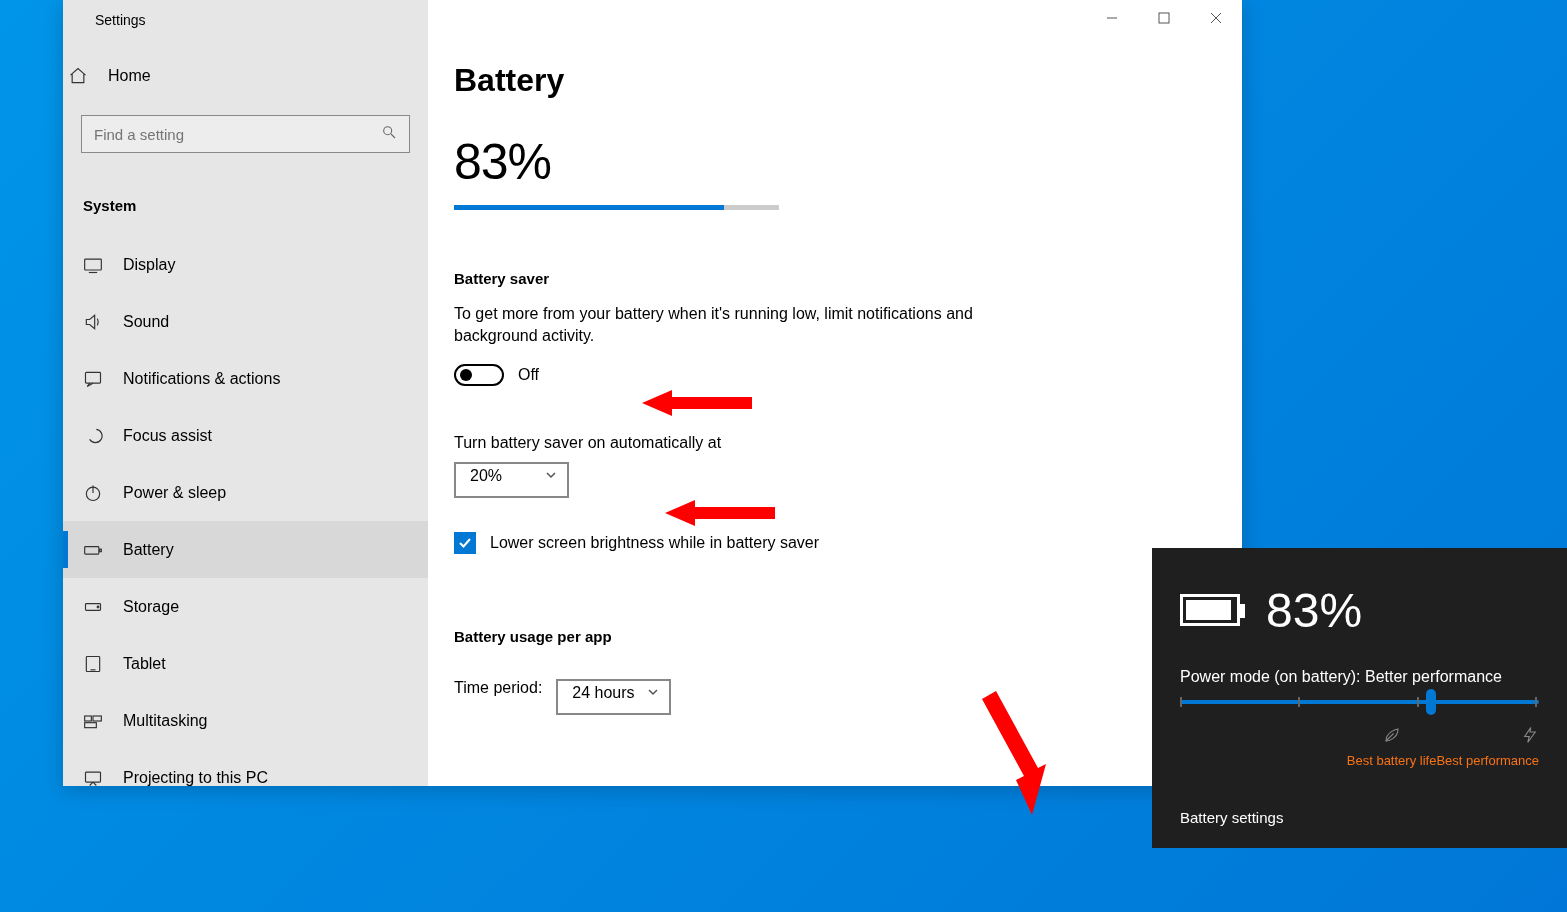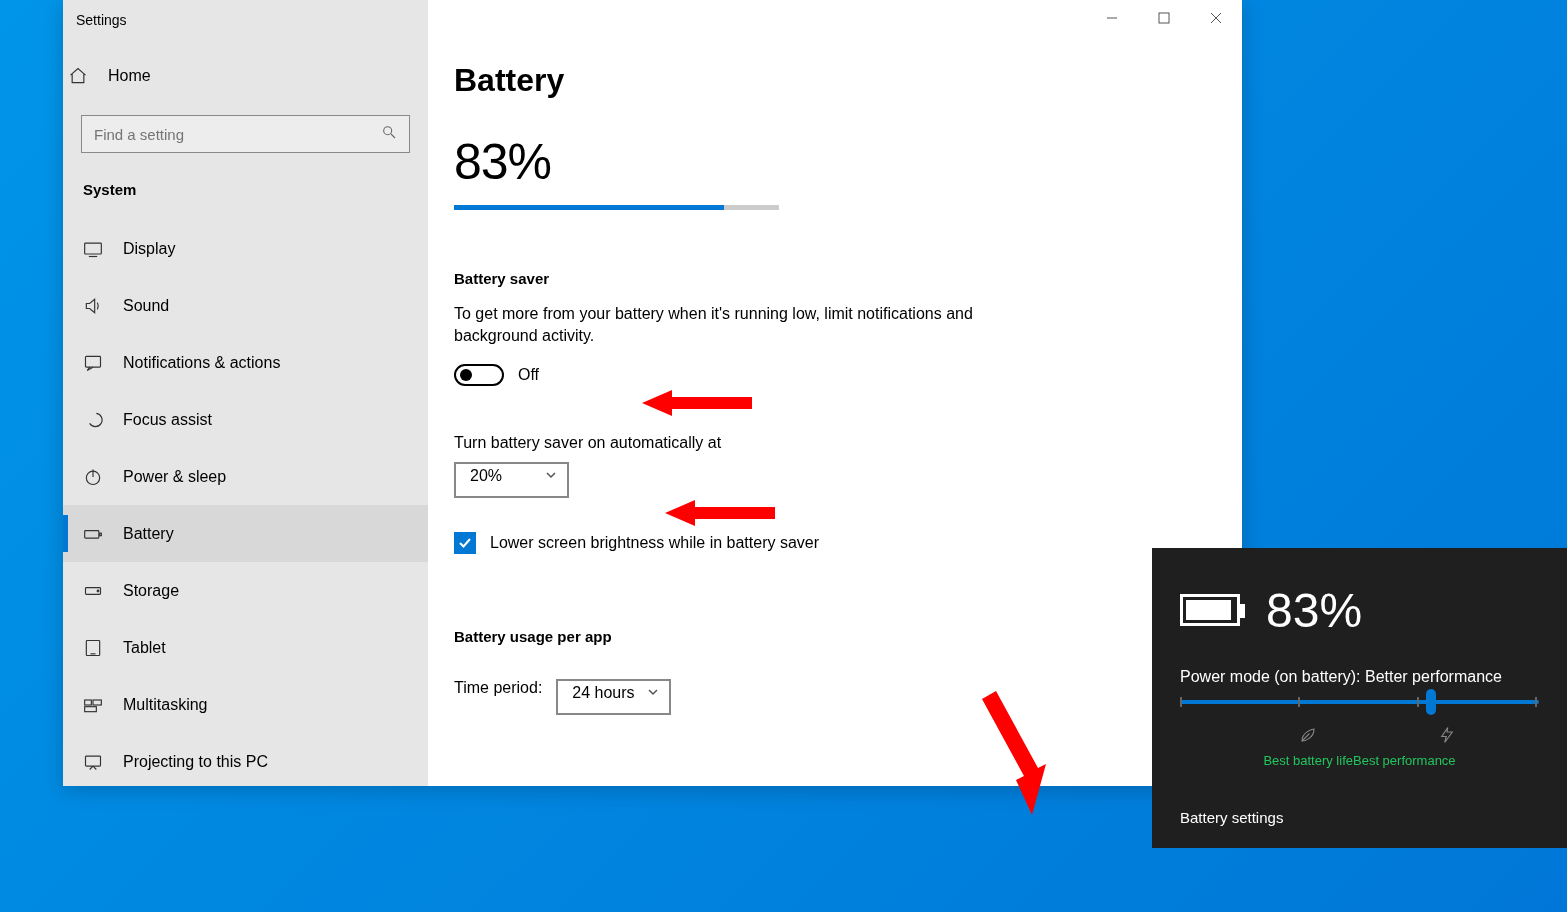--- a/index.html
+++ b/index.html
@@ -22,36 +22,36 @@
   }
   .sidebar {
     width: 365px;
     height: 100%;
     background: #e6e6e6;
     padding-top: 0;
     overflow: hidden;
     position: relative;
   }
   .app-title {
-    padding: 12px 0 0 13px;
+    padding: 12px 0 0 32px;
     font-size: 14px;
     color: #000;
     height: 52px;
     display: flex;
     align-items: flex-start;
   }
   .home-row {
     display: flex;
     align-items: center;
     padding: 14px 5px;
     cursor: pointer;
     gap: 20px;
   }
   .search-box {
-    margin: 15px 18px 18px 18px;
+    margin: 15px 18px 34px 18px;
     height: 38px;
     border: 1px solid #8a8a8a;
     background: #ededed;
     display: flex;
     align-items: center;
     padding: 0 12px;
     justify-content: space-between;
   }
   .search-box input {
     border: none;
@@ -255,23 +255,23 @@
   }
   .fly-slider .thumb {
     position:absolute;
     width:10px;height:26px;
     background:#0078d4;
     border-radius:5px;
     top:-11px;
   }
   .fly-ends {
     display:flex;
-    justify-content:center;
+    justify-content:flex-end;
     font-size:13px;
-    color:#22c55e;
+    color:#f97316;
     padding-top:22px;
   }
   .fly-end { display:flex; flex-direction:column; align-items:center; gap:6px;}
   .fly-end .sicon { color:#888; }
   .fly-link {
     position:absolute;
     bottom: 22px;
     left: 28px;
     font-size:15px;
     color:#fff;

